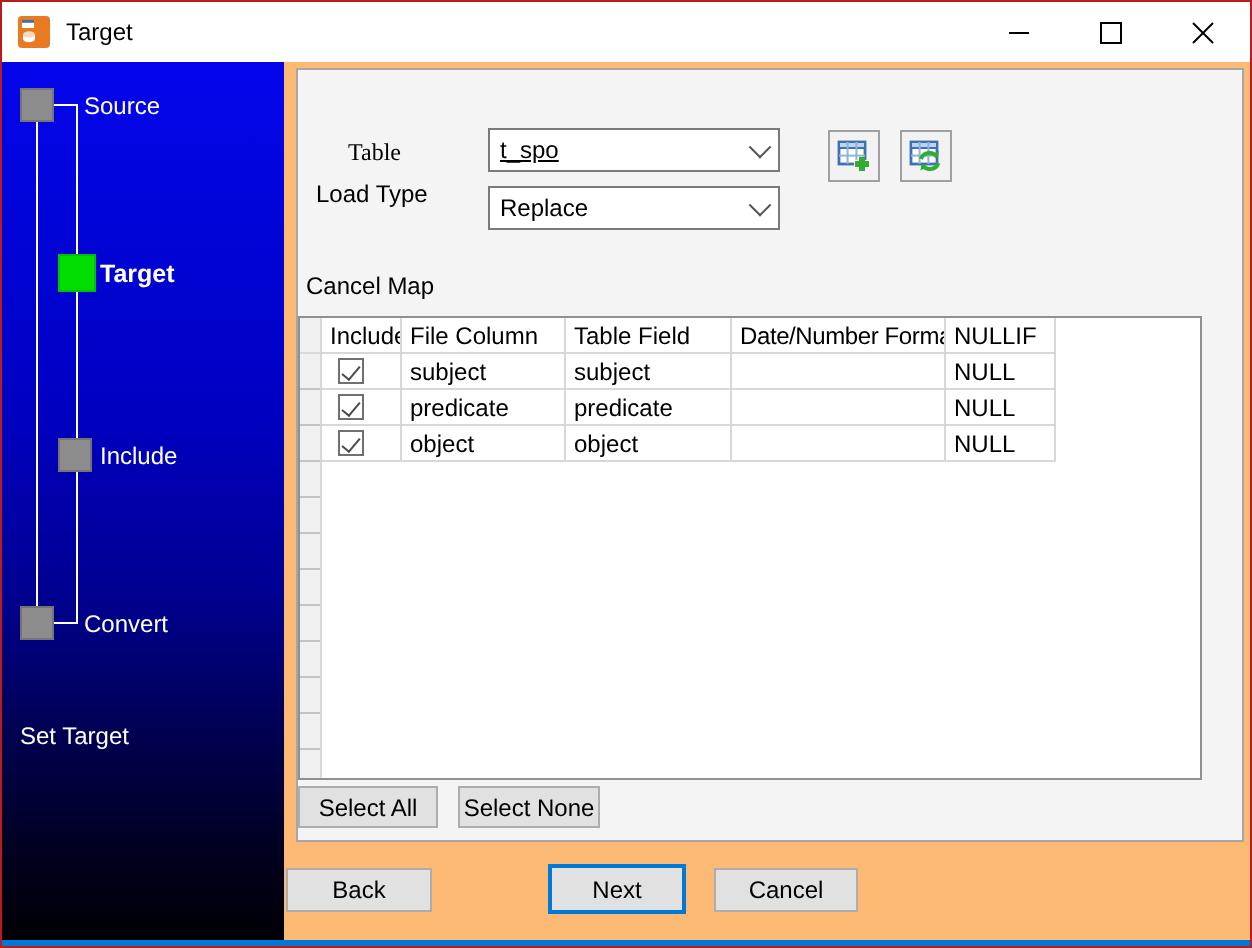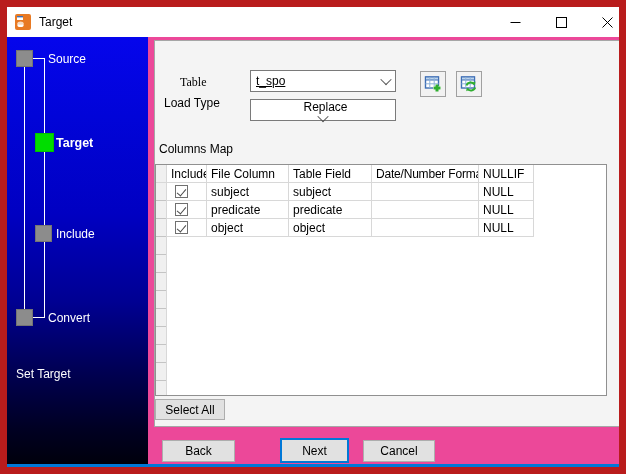--- a/index.html
+++ b/index.html
@@ -1,22 +1,22 @@
 <!DOCTYPE html>
 <html><head>
 <meta charset="utf-8">
 <style>
   * { margin:0; padding:0; box-sizing:border-box; }
   html,body { background:#888; }
   body { font-family:"Liberation Sans","DejaVu Sans",sans-serif; }
 
   .window {
     position:relative; width:626px; height:474px;
-    background:#ec4899; overflow:hidden;
-    border:7px solid #b91c1c;
+    background:#fdba74; overflow:hidden;
+    border:1px solid #b91c1c;
   }
   .abs { position:absolute; }
 
   
   .titlebar { left:0; top:0; width:624px; height:30px; background:#ffffff; }
   .app-icon { left:8px; top:7px; width:16px; height:16px; }
   .title-text { left:32px; top:8px; font-size:12px; color:#000; white-space:nowrap; }
   .winbtn { top:0; width:46px; height:30px; display:flex; align-items:center; justify-content:center; cursor:default; }
 
   
@@ -163,28 +163,28 @@
       <line x1="10.2" y1="2" x2="10.2" y2="13" stroke="#8fb3d9" stroke-width="1"></line>
       <line x1="1.5" y1="8.8" x2="14.5" y2="8.8" stroke="#8fb3d9" stroke-width="1"></line>
       <path d="M6.5 10.5 a4.5 4.5 0 0 1 8 -1" fill="none" stroke="#2fae2f" stroke-width="2"></path>
       <path d="M15.5 6.5 l-0.6 3.2 -3 -1.4 z" fill="#2fae2f"></path>
       <path d="M15.2 12.5 a4.5 4.5 0 0 1 -8 1" fill="none" stroke="#2fae2f" stroke-width="2"></path>
       <path d="M6.2 16.3 l0.6 -3.2 3 1.4 z" fill="#2fae2f"></path>
     </svg>
   </div>
 
   <div class="abs form-label" style="left:157px; top:89px;">Load Type</div>
-  <div class="abs combo" style="left:243px; top:92px;flex-direction:column;">
+  <div class="abs combo" style="left:243px; top:92px;">
     <span class="combo-value">Replace</span>
     <span class="combo-arrow">
         <span class="chev"></span>
       </span>
   </div>
 
-  <div class="abs form-label" style="left:152px; top:135px;">Columns Map</div>
+  <div class="abs form-label" style="left:152px; top:135px;">Cancel Map</div>
 
   <div class="abs grid">
     <div class="abs selector-strip"></div>
 
     <div class="grid-row">
       <div class="gc sel w-sel"></div>
       <div class="gc w-inc">Include</div>
       <div class="gc w-file">File Column</div>
       <div class="gc w-tf">Table Field</div>
       <div class="gc w-fmt">Date/Number Format</div>
@@ -219,19 +219,20 @@
         <span class="checkbox checked"></span>
       </div>
       <div class="gc w-file">object</div>
       <div class="gc w-tf">object</div>
       <div class="gc w-fmt"></div>
       <div class="gc w-null">NULL</div>
     </div>
   </div>
 
   <button class="abs btn" style="left:148px; top:392px; width:70px; height:21px;">Select All</button>
-
-  <button class="abs btn" style="left:155px; top:433px; width:73px; height:22px;">Back</button>
+  <button class="abs btn" style="left:228px; top:392px; width:71px; height:21px;">Select None</button>
+
+  <button class="abs btn" style="left:142px; top:433px; width:73px; height:22px;">Back</button>
   <button class="abs btn default" style="left:259px; top:431px; width:69px; height:25px;margin-left:14px;">Next</button>
   <button class="abs btn" style="left:356px; top:433px; width:72px; height:22px;">Cancel</button>
 
   <div class="abs" style="left:0; bottom:0; width:624px; height:3px; background:#0078d7;"></div>
 </div>
 
 </body></html>

